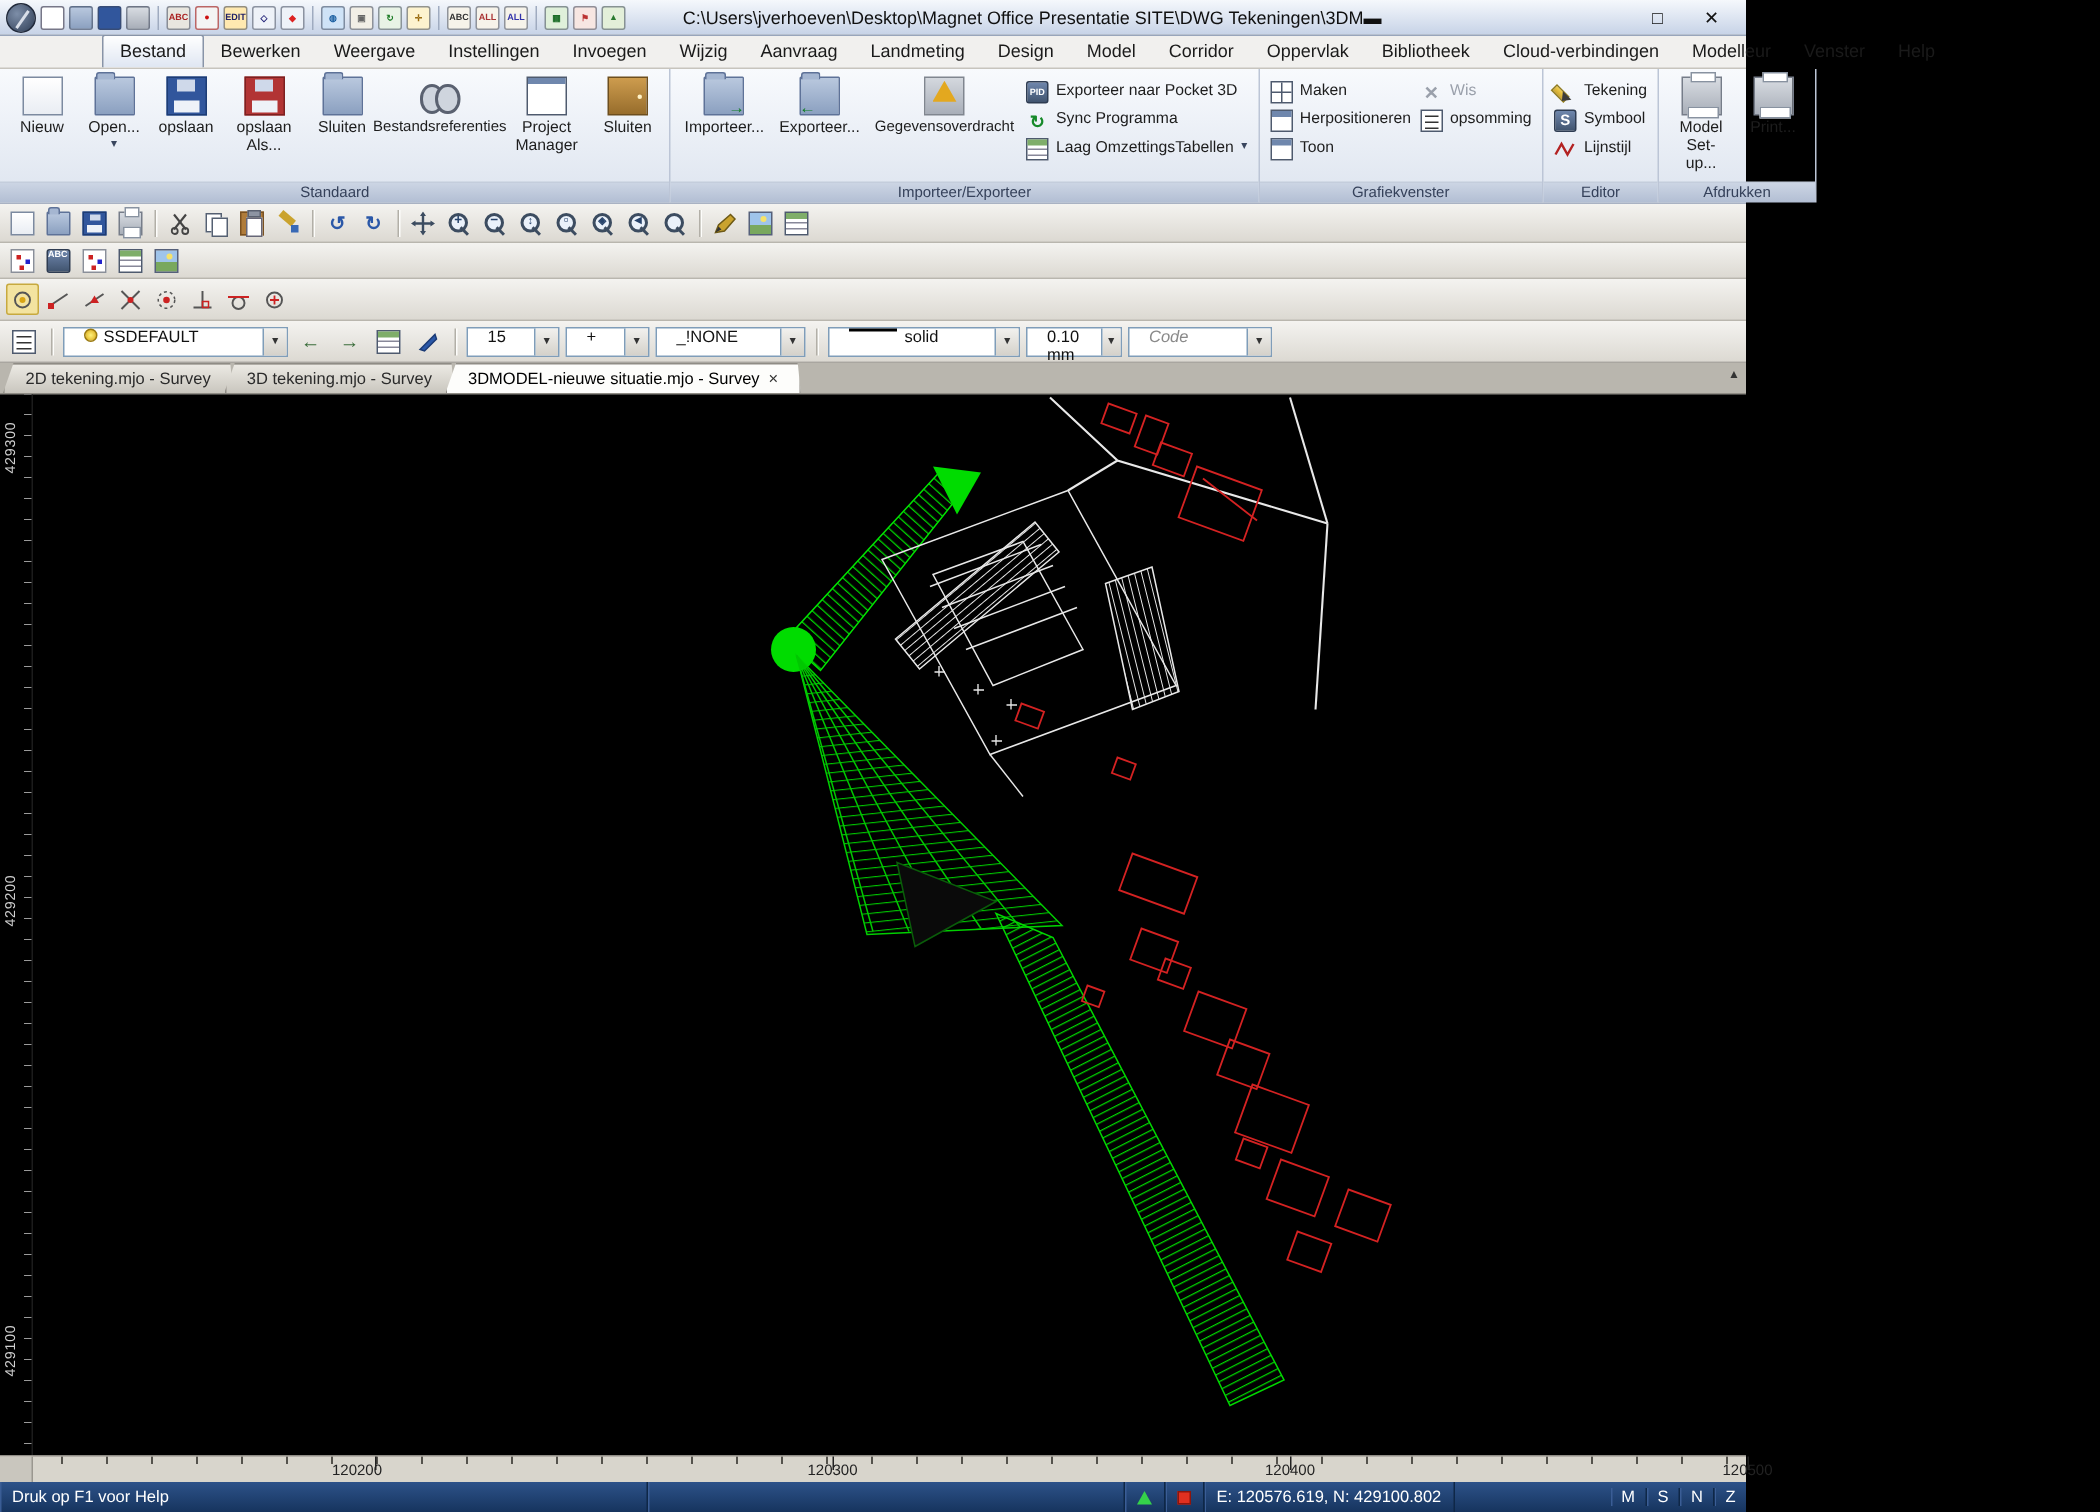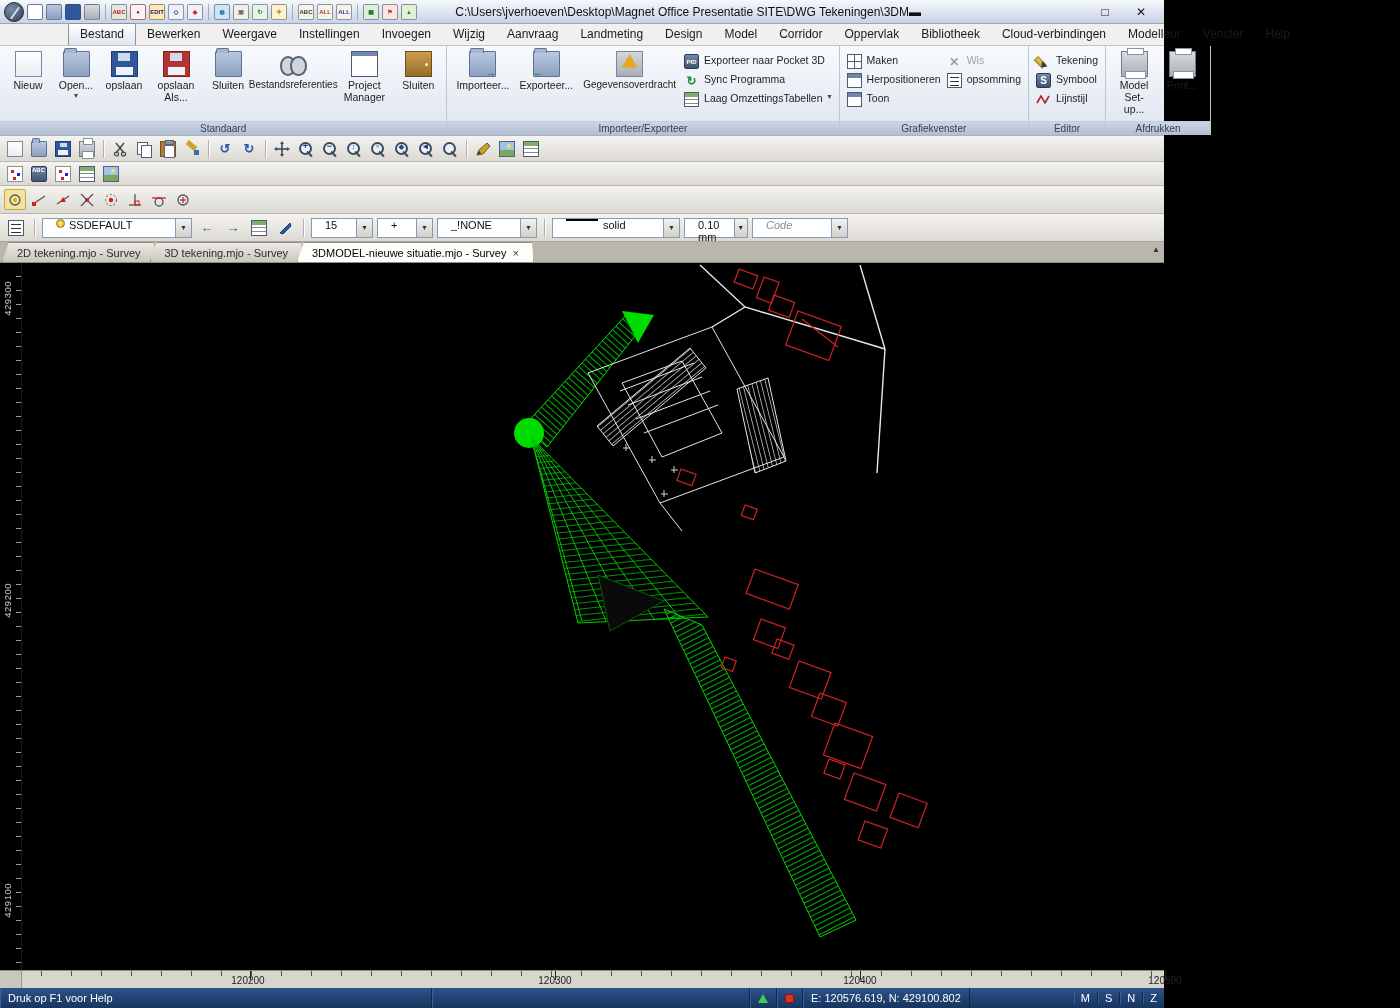--- a/index.html
+++ b/index.html
@@ -691,21 +691,21 @@
       </svg>
     </div>
   </div>
 
   <div class="hruler">
     <span class="hcorner"></span>
     <span class="htick" style="left:250px"></span>
     <span class="htick" style="left:555px"></span>
     <span class="htick" style="left:860px"></span>
     <span class="htick" style="left:1165px"></span>
-    <span class="hlabel" style="left:248px">120200</span>
+    <span class="hlabel" style="left:238px">120200</span>
     <span class="hlabel" style="left:555px">120300</span>
     <span class="hlabel" style="left:860px">120400</span>
     <span class="hlabel" style="left:1165px">120500</span>
   </div>
 
   <div class="statusbar">
     <span class="sseg" style="width:432px">Druk op F1 voor Help</span>
     <span class="sseg" style="width:318px"></span>
     <span class="sseg">
         <span class="tri-up"></span>

